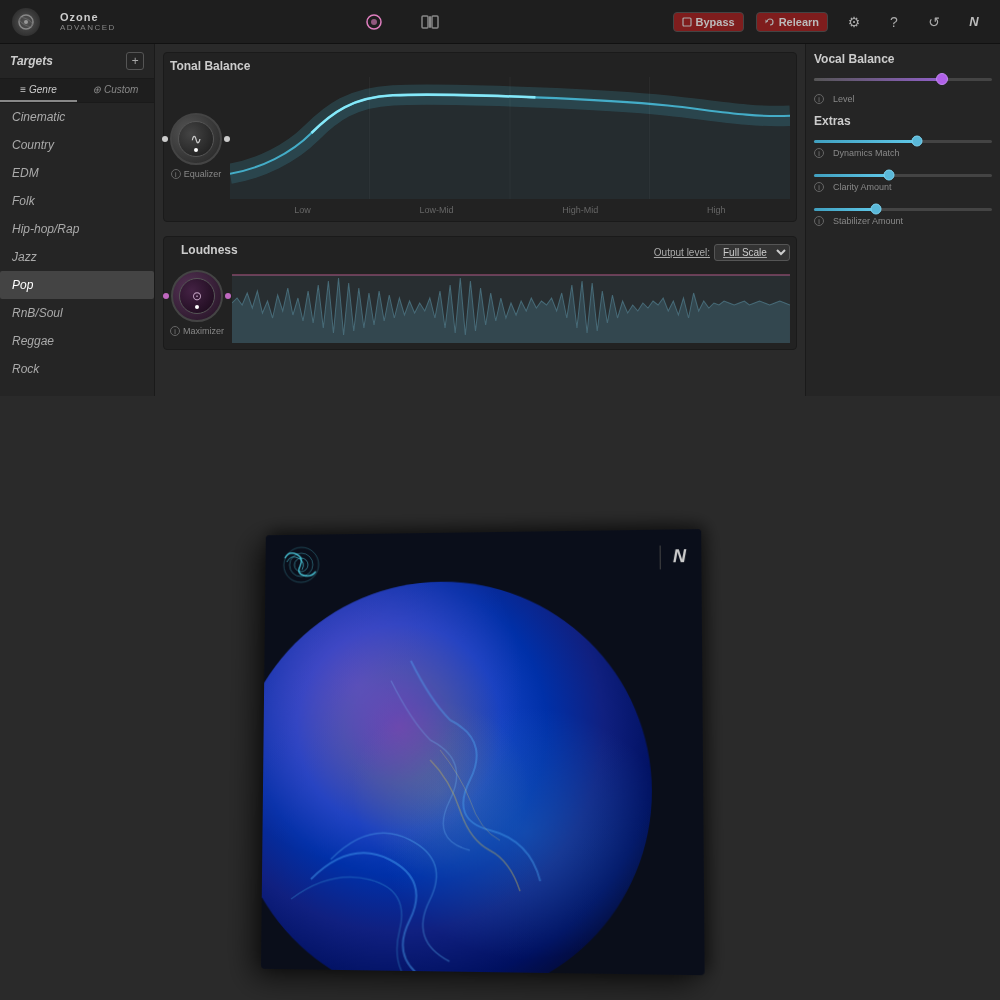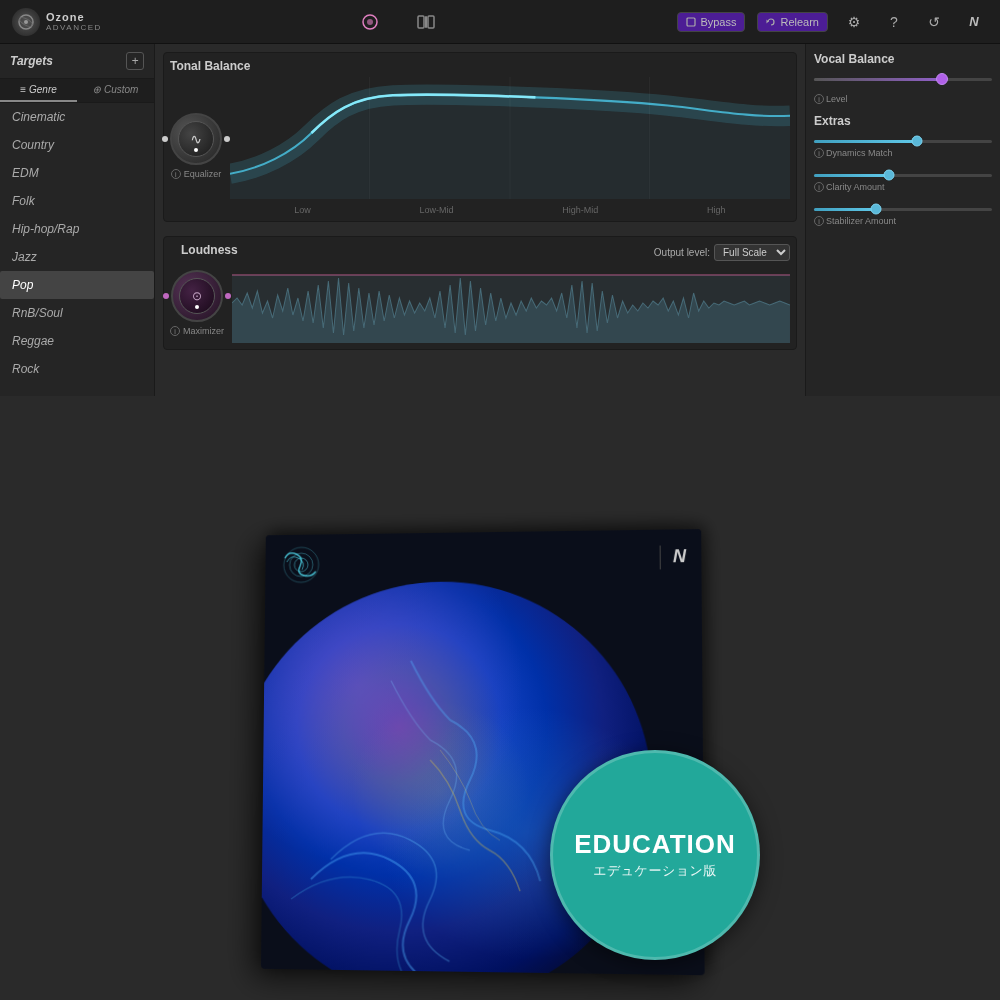--- a/index.html
+++ b/index.html
@@ -19,21 +19,21 @@
       background: #1e1e1e;
       display: flex;
       align-items: center;
       padding: 0 12px;
       gap: 10px;
       border-bottom: 1px solid #111;
     }
     .logo-area {
       display: flex;
       align-items: center;
-      gap: 6px;
+      gap: 20px;
       margin-right: 16px;
     }
     .logo-icon {
       width: 28px; height: 28px;
       background: radial-gradient(circle, #555 0%, #222 100%);
       border-radius: 50%;
       display: flex; align-items: center; justify-content: center;
       font-size: 10px; color: #aaa;
     }
     .logo-text { font-size: 11px; color: #ccc; font-weight: 700; letter-spacing: 1px; }
@@ -50,22 +50,22 @@
       display: flex; align-items: center; justify-content: center;
       color: #aaa; font-size: 16px; cursor: pointer;
     }
     .top-nav-icon.active { color: #e07fc0; }
     .top-right {
       display: flex; align-items: center; gap: 12px;
     }
     .top-btn {
       display: flex; align-items: center; gap: 4px;
       color: #bbb; font-size: 11px; cursor: pointer;
-      background: #4c1d95; border: 1px solid #444;
-      border-radius: 4px; padding: 3px 8px;
+      background: #7f1d1d; border: 1px solid #444;
+      border-radius: 4px; padding: 3px 8px; font-weight: bold;
     }
     .top-icon-btn {
       width: 28px; height: 28px;
       display: flex; align-items: center; justify-content: center;
       color: #aaa; font-size: 14px; cursor: pointer;
     }
 
     
     .main-layout {
       display: flex;
@@ -245,21 +245,21 @@
     }
     .loudness-header {
       display: flex;
       align-items: center;
       justify-content: space-between;
       margin-bottom: 2px;
       margin-left: 11px;
     }
     .output-level {
       font-size: 10px; color: #aaa;
-      display: flex; align-items: center; gap: 4px;
+      display: flex; align-items: center; gap: 4px; text-decoration: underline;
     }
     .output-select {
       background: #333; border: 1px solid #555;
       color: #ccc; font-size: 10px;
       border-radius: 3px; padding: 1px 4px;
       cursor: pointer;
     }
 
     
     .right-panel {
@@ -303,21 +303,21 @@
       width: 12px; height: 12px;
       border-radius: 50%;
       background: #c080f0;
       border: 1.5px solid #daa;
       top: 50%; transform: translate(-50%, -50%);
       cursor: pointer;
     }
     .slider-thumb-vocal { left: 72%; background: #b060e8; border-color: #c088ee; }
     .slider-label {
       font-size: 9px; color: #888;
-      display: flex; align-items: flex-start; gap: 2px;
+      display: flex; align-items: flex-start; gap: 9px;
     }
 
     
     .extras-section {}
     .extras-slider-row {
       margin-bottom: 10px;
     }
     .extras-slider-track { width: 100%; height: 3px; background: #444; border-radius: 2px; position: relative; }
     .extras-fill {
       position: absolute; height: 3px; border-radius: 2px; left: 0;
@@ -714,19 +714,15 @@
           <path d="M60,320 Q100,290 140,300 Q180,310 170,350 Q160,390 190,410" stroke="rgba(60,160,220,0.3)" stroke-width="1.5" fill="none"></path>
           <path d="M180,80 Q200,120 220,140 Q260,160 240,200 Q220,240 260,250 Q300,260 310,300" stroke="rgba(80,180,255,0.35)" stroke-width="2" fill="none"></path>
           <path d="M160,100 Q180,140 200,160 Q240,180 220,220 Q200,260 240,270" stroke="rgba(120,200,255,0.25)" stroke-width="1.5" fill="none"></path>
 
           <path d="M200,180 Q220,200 230,230 Q240,260 260,270 Q280,280 290,310" stroke="rgba(200,180,80,0.4)" stroke-width="1.5" fill="none"></path>
           <path d="M210,170 Q230,195 240,220 Q250,250 270,260" stroke="rgba(220,200,100,0.3)" stroke-width="1" fill="none"></path>
         </svg>
       </div>
     </div>
 
-    <div class="edu-badge">
-      <div class="edu-text-en">EDUCATION</div>
-      <div class="edu-text-jp">エデュケーション版</div>
-    </div>
 
   </div>
 </div>
 
 </body></html>

